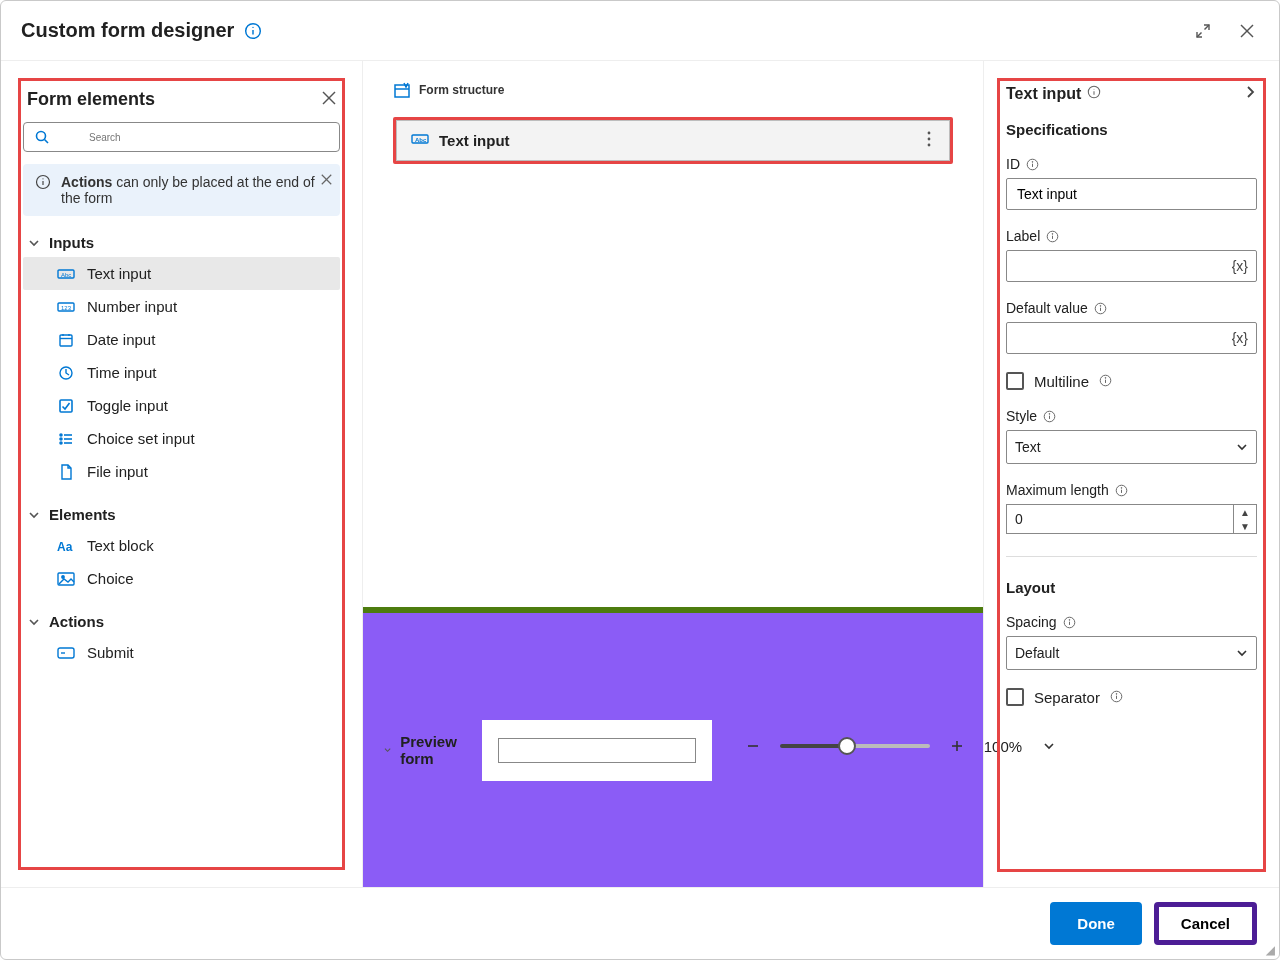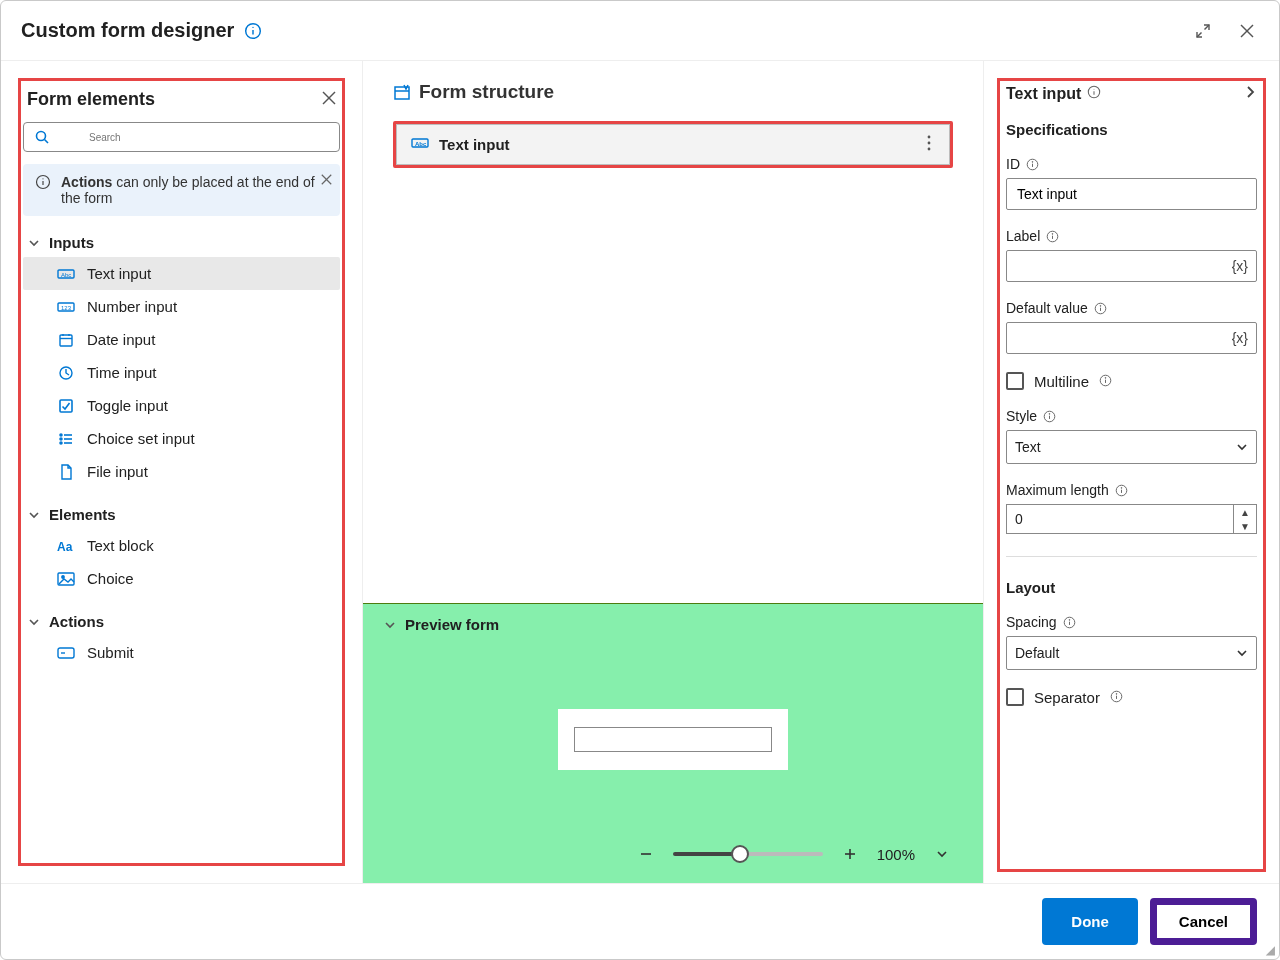--- a/index.html
+++ b/index.html
@@ -91,41 +91,41 @@
   .center {
     flex: 1;
     display:flex;
     flex-direction:column;
     min-width:0;
   }
   .form-structure {
     padding: 20px 30px 10px 30px;
     flex:1;
   }
-  .fs-title { font-size:19px; font-weight:600; display:flex; align-items:center; gap:8px; color:#333; margin-bottom:18px;}
+  .fs-title { font-size:12px; font-weight:600; display:flex; align-items:center; gap:8px; color:#333; margin-bottom:18px;}
   .fs-title svg { color: var(--blue); }
   .structure-item {
     border: 3px solid var(--red-highlight);
     border-radius:2px;
     padding:0;
   }
   .structure-item-inner {
     border:1px solid #bdbdbd;
     background:#f3f3f3;
     display:flex; align-items:center; gap:10px; padding:10px 14px;
     font-weight:600; font-size:15px;
   }
   .structure-item-inner .icon { color: var(--blue); }
   .structure-item-inner .spacer { flex:1; }
   .kebab { color:#555; cursor:pointer; padding:0 4px;}
   
   .preview {
-    background: #86efac;
-    border-top:1px solid #4d7c0f;
-    display:flex; flex-direction:column;
+    background: #8b5cf6;
+    border-top:6px solid #4d7c0f;
+    display:flex; flex-direction:row;
     min-height:280px;
   }
   .preview-header { display:flex; align-items:center; gap:8px; padding:12px 20px; font-weight:600; font-size:15px;}
   .preview-canvas {
     flex:1; display:flex; align-items:center; justify-content:center;
   }
   .preview-card {
     background:#fff; padding:18px 16px; display:flex; align-items:center; justify-content:center;
     width:230px;
   }
@@ -175,21 +175,21 @@
   .stepper .arrows div { flex:1; display:flex; align-items:center; justify-content:center; font-size:10px; color:#444;}
   hr { border:none; border-top:1px solid #ddd; margin:4px 0;}
 
   
   .footer {
     border-top:1px solid #eee;
     padding:14px 22px;
     display:flex; justify-content:flex-end; gap:12px; align-items:center;
     position:relative;
   }
-  .btn { padding:8px 22px; border-radius:4px; font-size:15px; font-weight:600; cursor:pointer; border:7px solid #4c1d95; background:#fff;}
+  .btn { padding:8px 22px; border-radius:4px; font-size:15px; font-weight:600; cursor:pointer; border:5px solid #4c1d95; background:#fff;}
   .btn.primary { background: var(--blue); color:#fff; border-color: var(--blue);}
   .resize-grip { position:absolute; right:4px; bottom:2px; color:#aaa; font-size:12px;}
 </style>
 </head>
 <body>
 
 <div class="window">
 
   <div class="header">
     <span class="title">Custom form designer</span>

